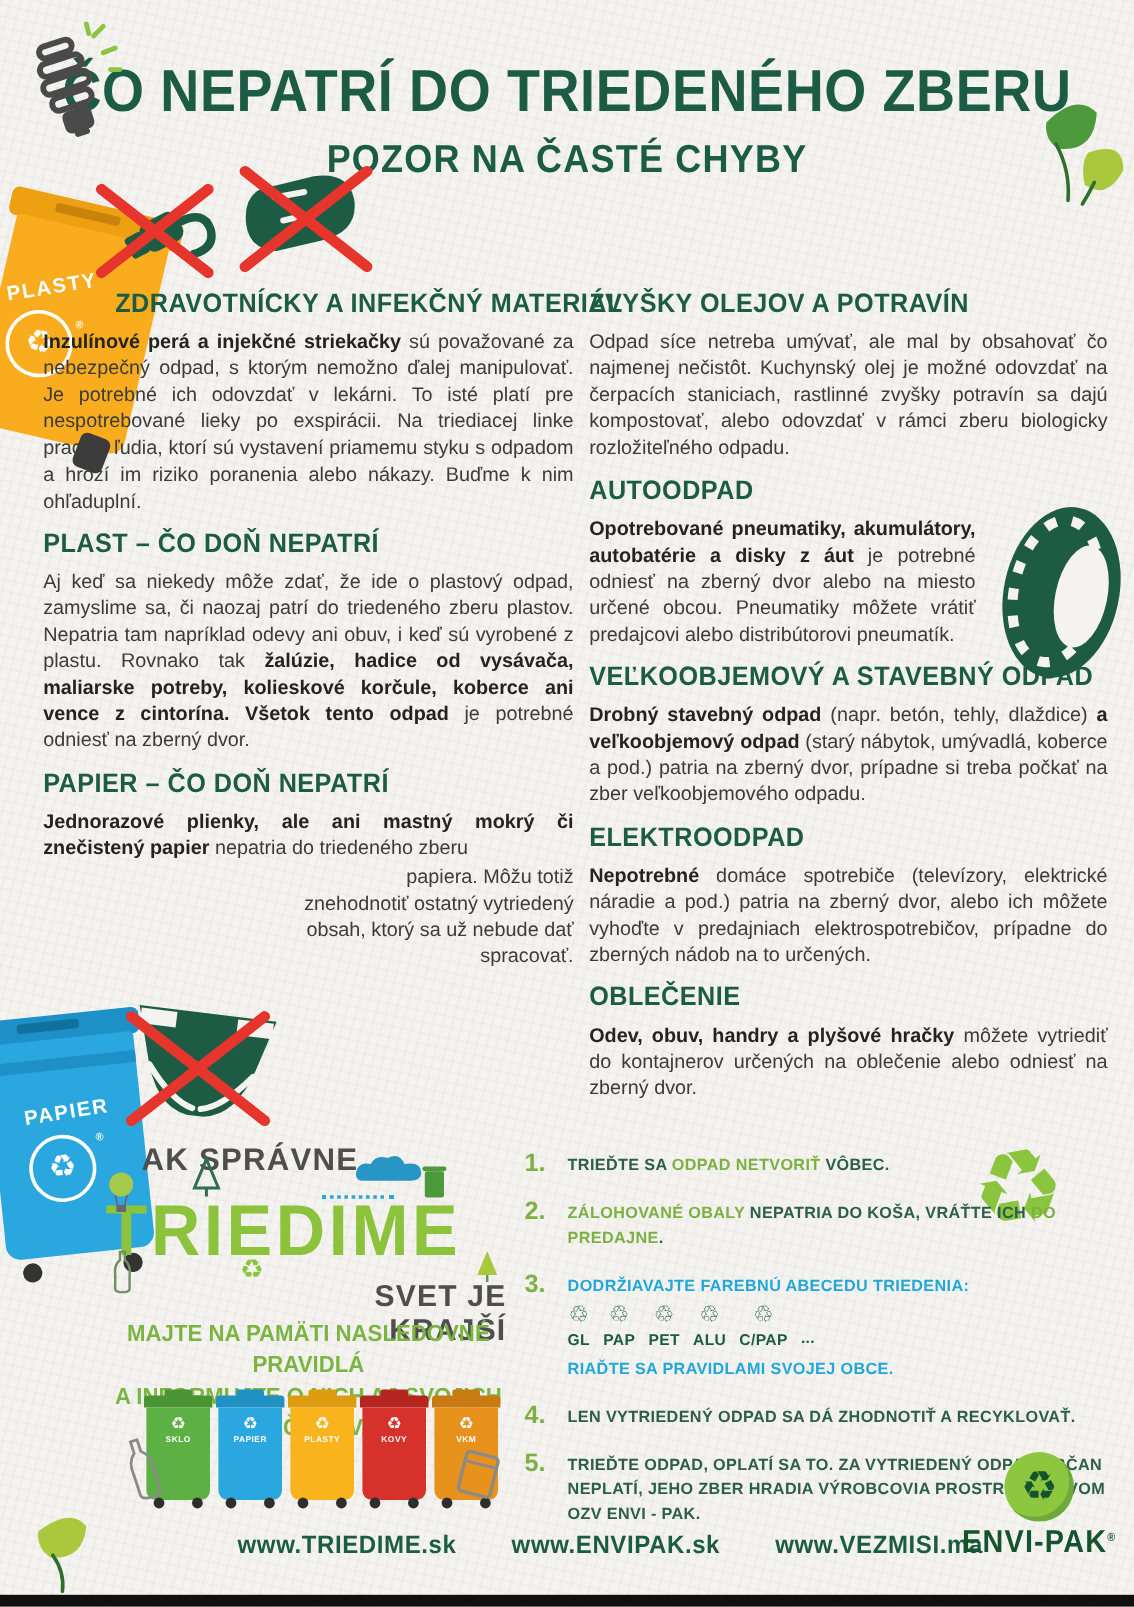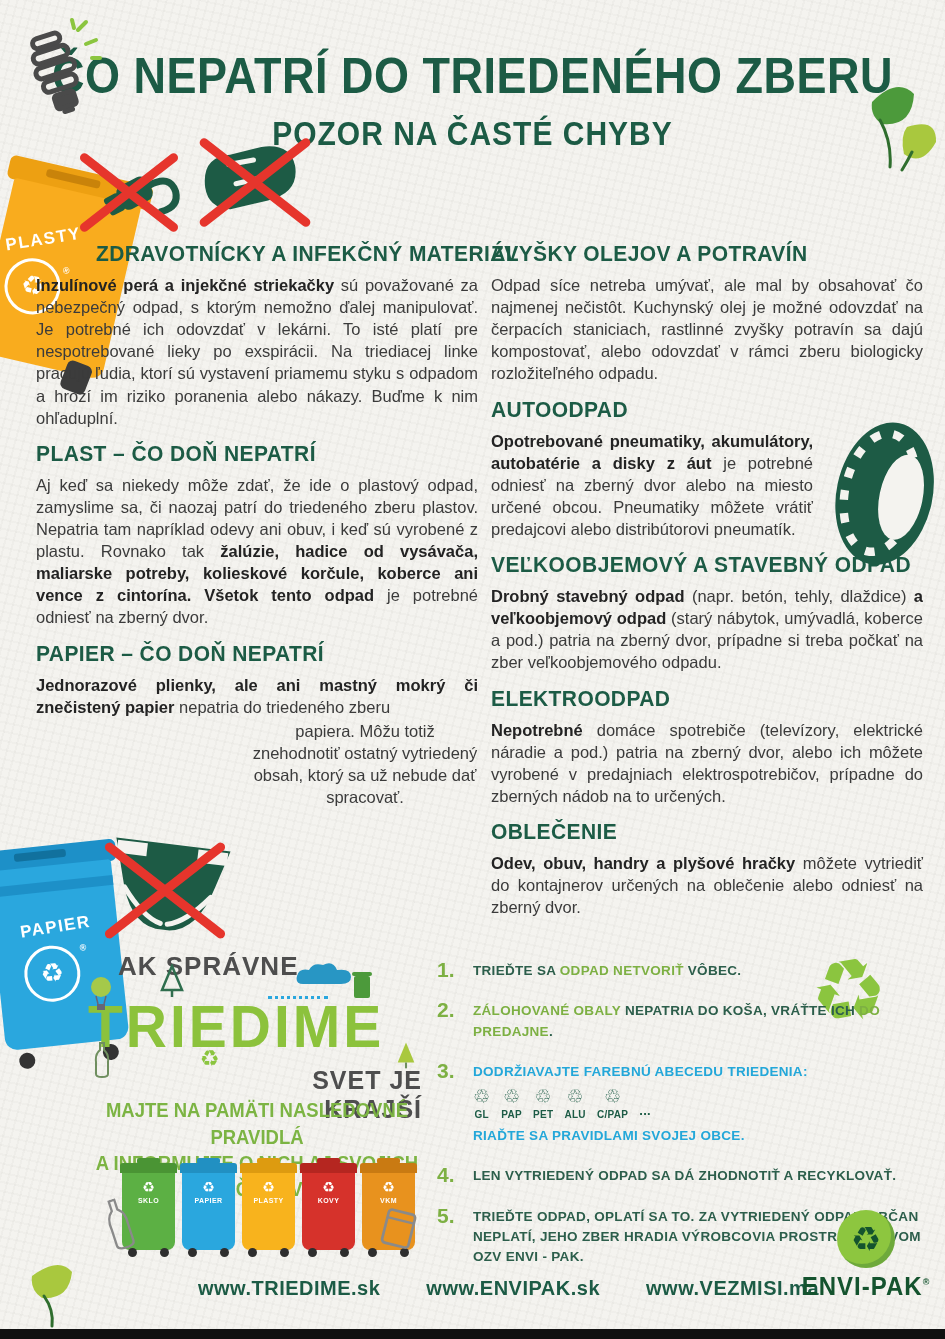--- a/index.html
+++ b/index.html
@@ -21,21 +21,21 @@
   .col{width:442px;}
   .col-left{left:36px;top:242px;}
   .col-right{left:491px;top:242px;width:432px;}
   .sec-h{font-size:21px;font-weight:800;color:#1c5b45;letter-spacing:.4px;
     margin:0 0 8px 0;transform:scaleY(1.06);transform-origin:left bottom;white-space:nowrap;}
   .bodytxt{font-size:16.5px;line-height:1.34;color:#3b3b3b;text-align:justify;margin:0 0 13px 0;}
   .bodytxt b{color:#232323;}
   .sec{margin-bottom:9px;}
   .bin-spacer{float:left;width:56px;height:92px;}
   .tire-spacer{float:right;width:104px;height:128px;margin-left:6px;}
-  .indent-wrap{margin-left:216px;text-align:center;}
+  .indent-wrap{margin-left:216px;text-align:right;}
   
   .ybin{left:-16px;top:168px;width:150px;height:212px;transform:rotate(13deg);}
   .ybin .lid{position:absolute;top:0;left:2px;right:2px;height:24px;background:#eda012;border-radius:6px;}
   .ybin .slot{position:absolute;top:6px;left:40px;width:55px;height:8px;background:#c9830a;border-radius:3px;}
   .ybin .bod{position:absolute;top:22px;left:10px;right:10px;bottom:12px;background:#f9ac1e;border-radius:4px 4px 12px 12px;}
   .ybin .lbl{position:absolute;top:66px;left:14px;color:#fff;font-weight:800;font-size:17px;
     letter-spacing:1.5px;transform:rotate(-22deg);}
   .ybin .wheel{position:absolute;bottom:-6px;right:22px;width:26px;height:30px;background:#3c3c3c;border-radius:6px;transform:rotate(8deg);}
   .bbin{left:-12px;top:845px;width:140px;height:212px;transform:rotate(-6deg);}
   .bbin .lid{position:absolute;top:0;left:2px;right:2px;height:22px;background:#1d90c8;border-radius:6px;}
@@ -78,21 +78,21 @@
   .c-vkm{background:#e8921e;} .c-vkm-d{background:#c97a12;}
   
   .rules{left:437px;top:958px;width:492px;}
   .rule{display:flex;margin-bottom:17px;}
   .rnum{width:36px;flex:none;font-size:21px;font-weight:800;color:#7db043;line-height:1.1;}
   .rtext{flex:1;font-size:13.5px;font-weight:700;color:#2c5e4b;letter-spacing:.3px;line-height:1.5;padding-top:3px;}
   .hl-green{color:#7db043;} .hl-blue{color:#23a7d9;}
   .codes{display:flex;gap:11px;align-items:flex-end;margin:5px 0 4px;}
   .code{display:flex;flex-direction:column;align-items:center;color:#1c5b45;}
   .code .csym{font-family:"DejaVu Sans",sans-serif;font-size:19px;line-height:1;}
-  .code .clbl{font-size:10px;font-weight:700;margin-top:1px;}
+  .code .clbl{font-size:13px;font-weight:700;margin-top:1px;}
   .code-ellipsis{font-size:13px;font-weight:800;color:#1c5b45;padding-bottom:2px;}
   .recycle-big{left:810px;top:948px;font-family:"DejaVu Sans",sans-serif;font-size:86px;
     color:#8bc53f;transform:rotate(-10deg);line-height:1;}
   
   .sites{left:198px;top:1277px;display:flex;gap:46px;}
   .site{font-size:20px;font-weight:800;color:#1c5b45;letter-spacing:.5px;transform:scaleY(1.05);}
   .envipak{left:795px;top:1210px;width:142px;text-align:center;}
   .gd-big{width:58px;height:58px;border-radius:50%;background:#8dc63f;margin:0 auto;
     text-align:center;line-height:58px;box-shadow:inset -4px -4px 0 rgba(20,83,46,.25);}
   .gd-big .sym{font-family:"DejaVu Sans",sans-serif;color:#14532e;font-size:34px;}
@@ -225,21 +225,21 @@
   <div class="sec">
     <h2 class="sec-h">AUTOODPAD</h2>
     <p class="bodytxt"><span class="tire-spacer"></span><b>Opotrebované pneumatiky, akumulátory, autobatérie a disky z áut</b><span> je potrebné odniesť na zberný dvor alebo na miesto určené obcou. Pneumatiky môžete vrátiť predajcovi alebo distribútorovi pneumatík.</span></p>
   </div>
   <div class="sec">
     <h2 class="sec-h">VEĽKOOBJEMOVÝ A STAVEBNÝ ODPAD</h2>
     <p class="bodytxt"><b>Drobný stavebný odpad</b><span> (napr. betón, tehly, dlaždice) </span><b>a veľkoobjemový odpad</b><span> (starý nábytok, umývadlá, koberce a pod.) patria na zberný dvor, prípadne si treba počkať na zber veľkoobjemového odpadu.</span></p>
   </div>
   <div class="sec">
     <h2 class="sec-h">ELEKTROODPAD</h2>
-    <p class="bodytxt"><b>Nepotrebné</b><span> domáce spotrebiče (televízory, elektrické náradie a pod.) patria na zberný dvor, alebo ich môžete vyrobené v predajniach elektrospotrebičov, prípadne do zberných nádob na to určených.</span></p>
+    <p class="bodytxt"><b>Nepotrebné</b><span> domáce spotrebiče (televízory, elektrické náradie a pod.) patria na zberný dvor, alebo ich môžete vyhoďte v predajniach elektrospotrebičov, prípadne do zberných nádob na to určených.</span></p>
   </div>
   <div class="sec">
     <h2 class="sec-h">OBLEČENIE</h2>
     <p class="bodytxt"><b>Odev, obuv, handry a plyšové hračky</b><span> môžete vytriediť do kontajnerov určených na oblečenie alebo odniesť na zberný dvor.</span></p>
   </div>
 </div>
 
 <div class="abs doodle" style="left:832px;top:420px;">
   <svg width="112" height="150" viewBox="0 0 90 125" style="transform:rotate(12deg);">
     <ellipse cx="42" cy="62" rx="40" ry="60" fill="#1d5b45"></ellipse>

